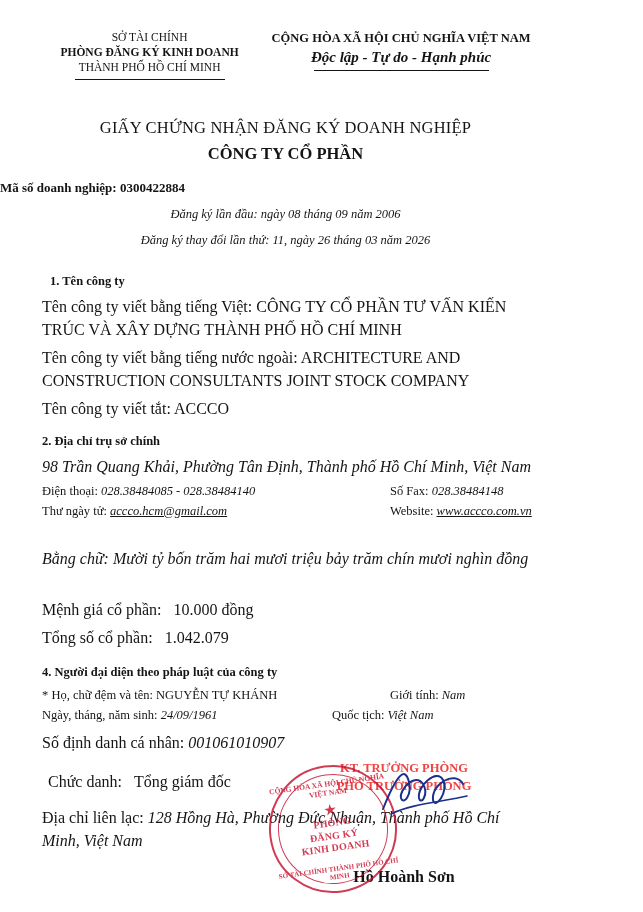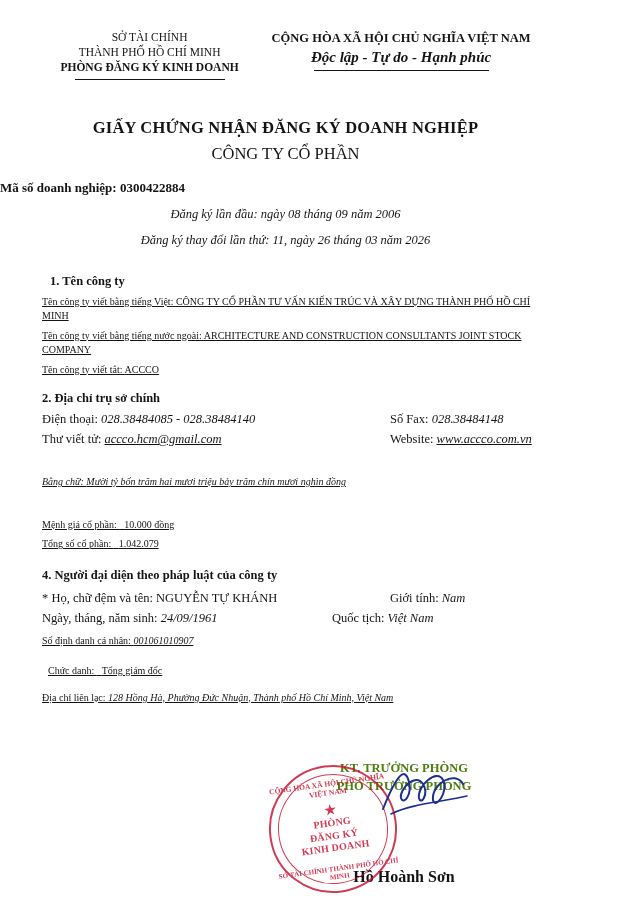--- a/index.html
+++ b/index.html
@@ -64,26 +64,26 @@
   .rule-left { width: 150px; }
   .rule-right { width: 175px; }
 
   
   .titles {
     text-align: center;
     margin-top: 38px;
   }
   .title-main {
     font-size: 16.5px;
-    font-weight: bold;
+    font-weight: normal;
     letter-spacing: 0.2px;
   }
   .title-sub {
     font-size: 16.5px;
-    font-weight: normal;
+    font-weight: bold;
     margin-top: 6px;
   }
   .code-line {
     text-align: left;
     font-size: 13px;
     font-weight: bold;
     margin-top: 16px;
   }
   .reg-line {
     text-align: center;
@@ -98,24 +98,23 @@
     box-sizing: border-box;
     margin-top: 26px;
   }
   .sec-title {
     font-size: 12.5px;
     font-weight: bold;
     margin-top: 14px;
     margin-bottom: 6px;
   }
   .ln {
-    font-size: 10px;
+    font-size: 16px;
     line-height: 1.45;
     margin-bottom: 5px;
-    text-decoration: underline;
   }
   .ital { font-style: italic; }
   .ul { text-decoration: underline; }
   .indent { padding-left: 8px; }
   .gap { margin-top: 28px; }
 
   .two-col {
     display: flex;
     font-size: 12.5px;
     margin-bottom: 5px;
@@ -127,21 +126,21 @@
     position: absolute;
     right: 42px;
     bottom: 26px;
     width: 250px;
     text-align: center;
   }
   .sign-title {
     font-size: 12.5px;
     font-weight: bold;
     line-height: 1.5;
-    color: #4d7c0f;
+    color: #ef4444;
   }
   .sign-name {
     font-size: 16px;
     font-weight: bold;
     margin-top: 72px;
   }
 
   
   .stamp {
     position: absolute;
@@ -211,22 +210,22 @@
   }
 </style>
 </head>
 <body>
 
 <div class="page">
 
   <div class="header">
     <div class="hdr-left">
       <div class="hdr-line">SỞ TÀI CHÍNH</div>
+      <div class="hdr-line bold">PHÒNG ĐĂNG KÝ KINH DOANH</div>
       <div class="hdr-line">THÀNH PHỐ HỒ CHÍ MINH</div>
-      <div class="hdr-line bold">PHÒNG ĐĂNG KÝ KINH DOANH</div>
       <div class="rule rule-left"></div>
     </div>
     <div class="hdr-right">
       <div class="big">CỘNG HÒA XÃ HỘI CHỦ NGHĨA VIỆT NAM</div>
       <div class="sub">Độc lập - Tự do - Hạnh phúc</div>
       <div class="rule rule-right"></div>
     </div>
   </div>
 
   <div class="titles">
@@ -244,31 +243,32 @@
       <span>Tên công ty viết bằng tiếng Việt: </span><span>CÔNG TY CỔ PHẦN TƯ VẤN KIẾN TRÚC VÀ XÂY DỰNG THÀNH PHỐ HỒ CHÍ MINH</span>
     </div>
     <div class="ln">
       <span>Tên công ty viết bằng tiếng nước ngoài: </span><span>ARCHITECTURE AND CONSTRUCTION CONSULTANTS JOINT STOCK COMPANY</span>
     </div>
     <div class="ln">
       <span>Tên công ty viết tắt: </span><span>ACCCO</span>
     </div>
 
     <div class="sec-title">2. Địa chỉ trụ sở chính</div>
+    <div class="ln ital">98 Trần Quang Khải, Phường Tân Định, Thành phố Hồ Chí Minh, Việt Nam</div>
     <div class="two-col">
       <div class="left">
         <span>Điện thoại: </span><span class="ital">028.38484085 - 028.38484140</span>
       </div>
       <div>
         <span>Số Fax: </span><span class="ital">028.38484148</span>
       </div>
     </div>
     <div class="two-col">
       <div class="left">
-        <span>Thư viết tử: </span><span class="ital ul">accco.hcm@gmail.com</span>
+        <span>Thư ngày tử: </span><span class="ital ul">accco.hcm@gmail.com</span>
       </div>
       <div>
         <span>Website: </span><span class="ital ul">www.accco.com.vn</span>
       </div>
     </div>
 
     <div class="ln ital gap">
       <span style="font-weight:normal;">Bằng chữ: </span><span>Mười tỷ bốn trăm hai mươi triệu bảy trăm chín mươi nghìn đồng</span>
     </div>
     <div class="ln gap">

